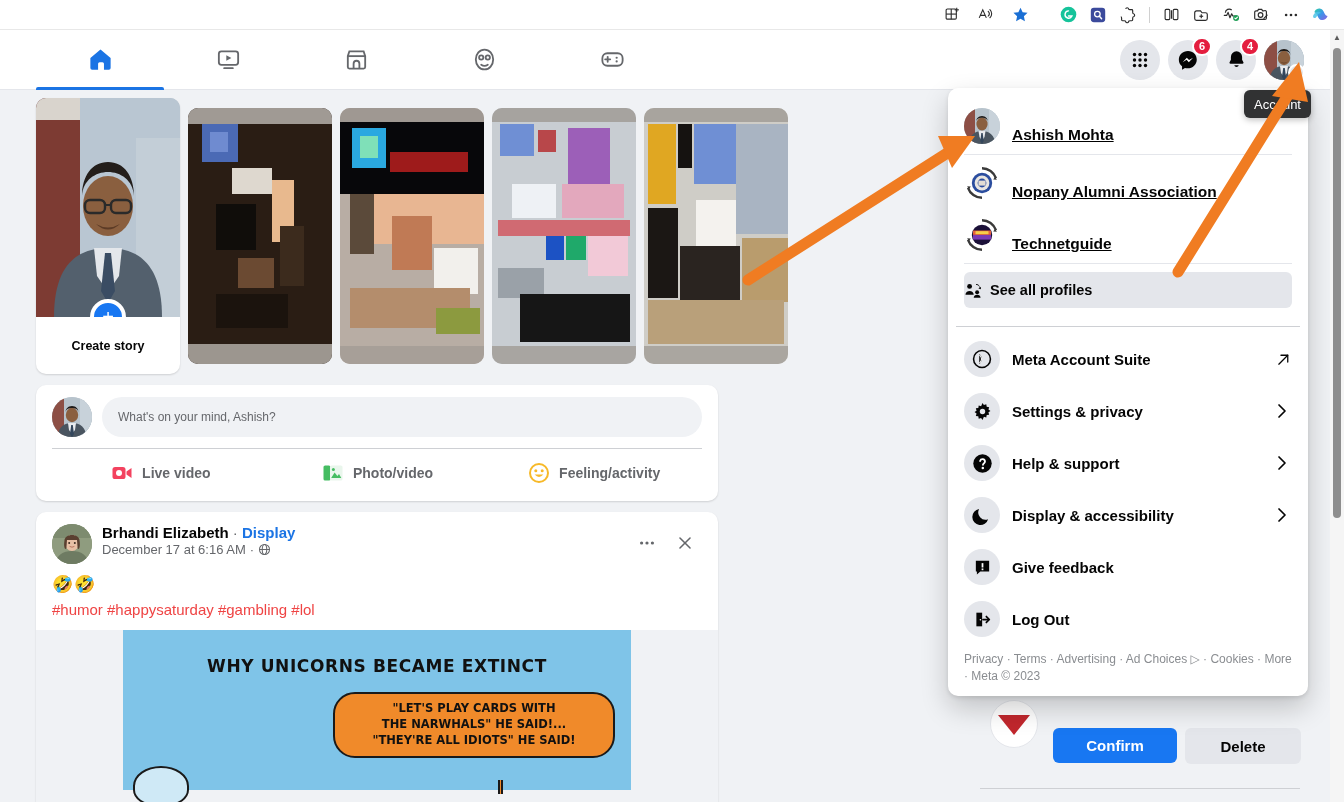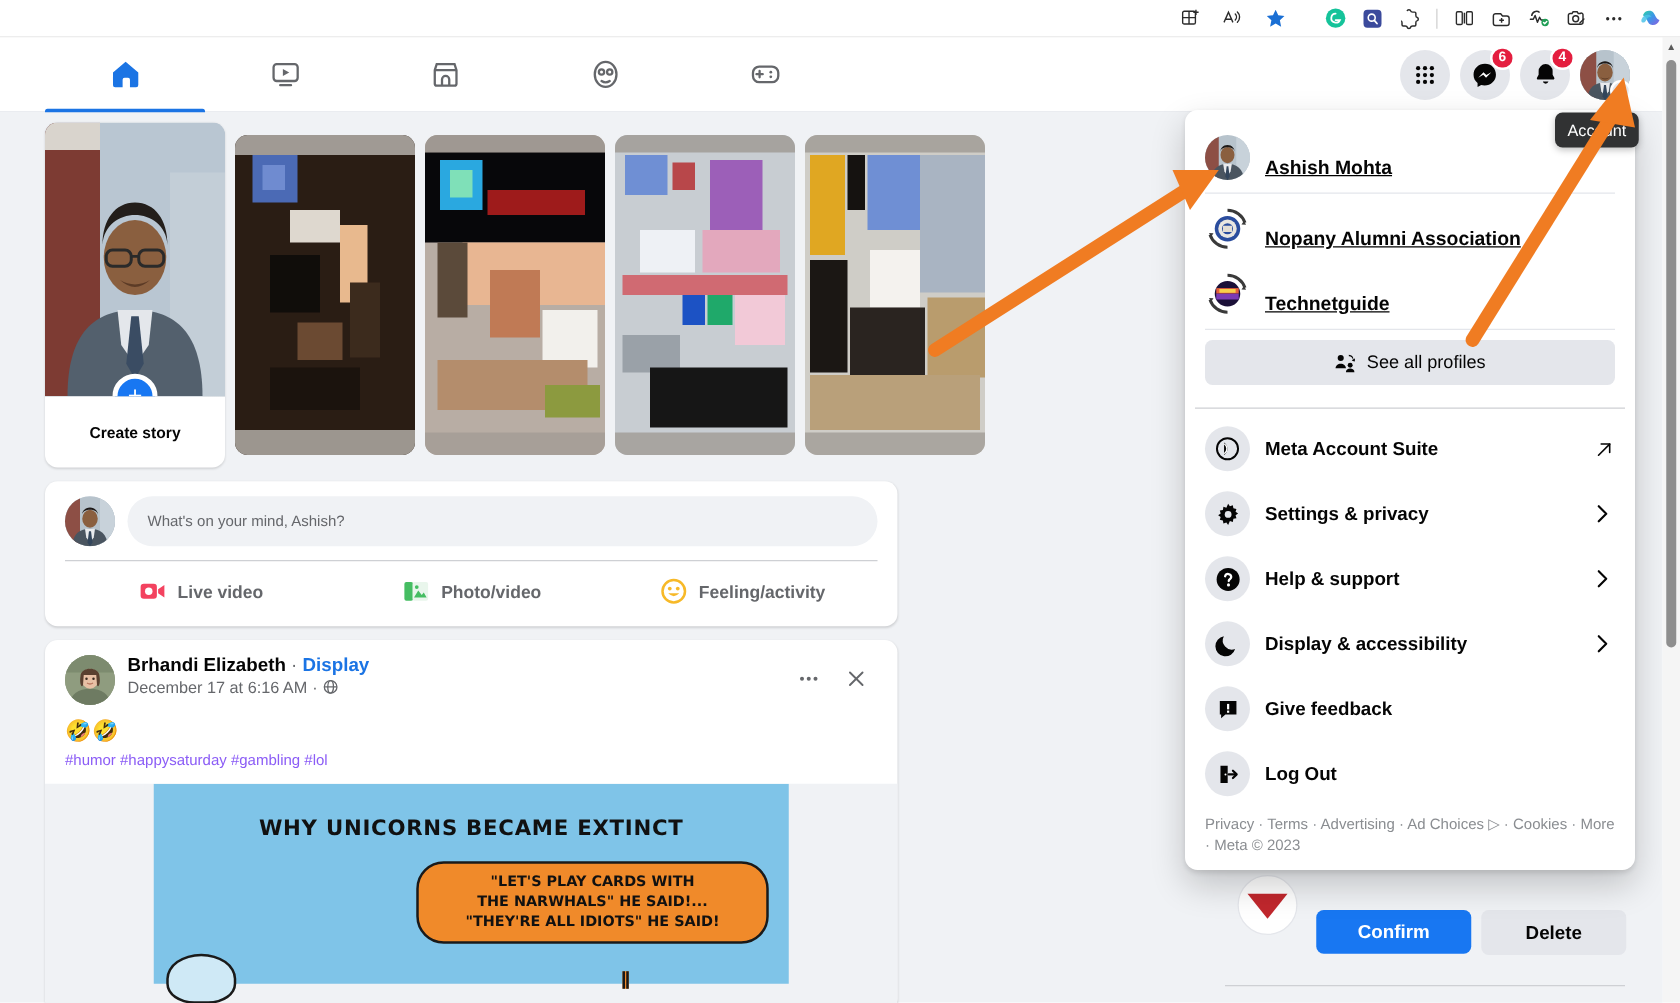--- a/index.html
+++ b/index.html
@@ -148,21 +148,21 @@
   .post-name .follow { color: #1b74e4; cursor: pointer; }
   .post-name .dot { color: #65676b; font-weight: normal; }
   .post-time { font-size: 13px; color: #65676b; margin-top: 1px; display: flex; align-items: center; gap: 4px; }
   .post-tools { display: flex; align-items: center; gap: 4px; margin-top: 2px; }
   .tool-btn {
     width: 34px; height: 34px; border-radius: 50%; display: flex;
     align-items: center; justify-content: center; cursor: pointer; color: #65676b;
   }
   .post-body { padding: 10px 16px 0; }
   .post-emoji { font-size: 17px; letter-spacing: 1px; }
-  .post-tags { font-size: 12px; color: #8b5cf6; margin-top: 6px; cursor: pointer; }
+  .post-tags { font-size: 15px; color: #ef4444; margin-top: 6px; cursor: pointer; }
 
   
   .comic {
     margin-top: 12px; height: 182px; position: relative; overflow: hidden;
     background: #f0f2f5; display: flex; justify-content: center;
   }
   .comic-inner { width: 508px; height: 160px; background: #7fc4e8; position: relative; }
   .comic-title {
     position: absolute; top: 26px; left: 0; right: 0; text-align: center;
     font-family: "DejaVu Sans", sans-serif; font-weight: bold; font-size: 17px;
@@ -199,22 +199,22 @@
     border-radius: 8px; cursor: pointer; text-decoration: underline;
   }
   .prof-av {
     width: 36px; height: 36px; border-radius: 50%; flex: 0 0 36px; overflow: hidden;
     position: relative;
   }
   .prof-name { font-size: 15.5px; font-weight: bold; color: #050505; }
   .prof-sep { height: 1px; background: #e4e6eb; margin: 2px 8px; }
   .see-all {
     margin: 8px 8px 4px; height: 36px; background: #e4e6eb; border-radius: 6px;
-    display: flex; align-items: center; justify-content: center; gap: 8px;
-    font-size: 14.5px; font-weight: normal; color: #050505; cursor: pointer;
+    display: flex; align-items: center; justify-content: flex-start; gap: 8px;
+    font-size: 14.5px; font-weight: bold; color: #050505; cursor: pointer;
   }
   .menu-sep { height: 1px; background: #ced0d4; margin: 8px 0 6px; }
   .menu-item {
     display: flex; align-items: center; gap: 12px; padding: 8px;
     border-radius: 8px; cursor: pointer; min-height: 44px;
   }
   .mi-icon {
     width: 36px; height: 36px; border-radius: 50%; background: #e4e6eb;
     display: flex; align-items: center; justify-content: center; flex: 0 0 36px;
   }

